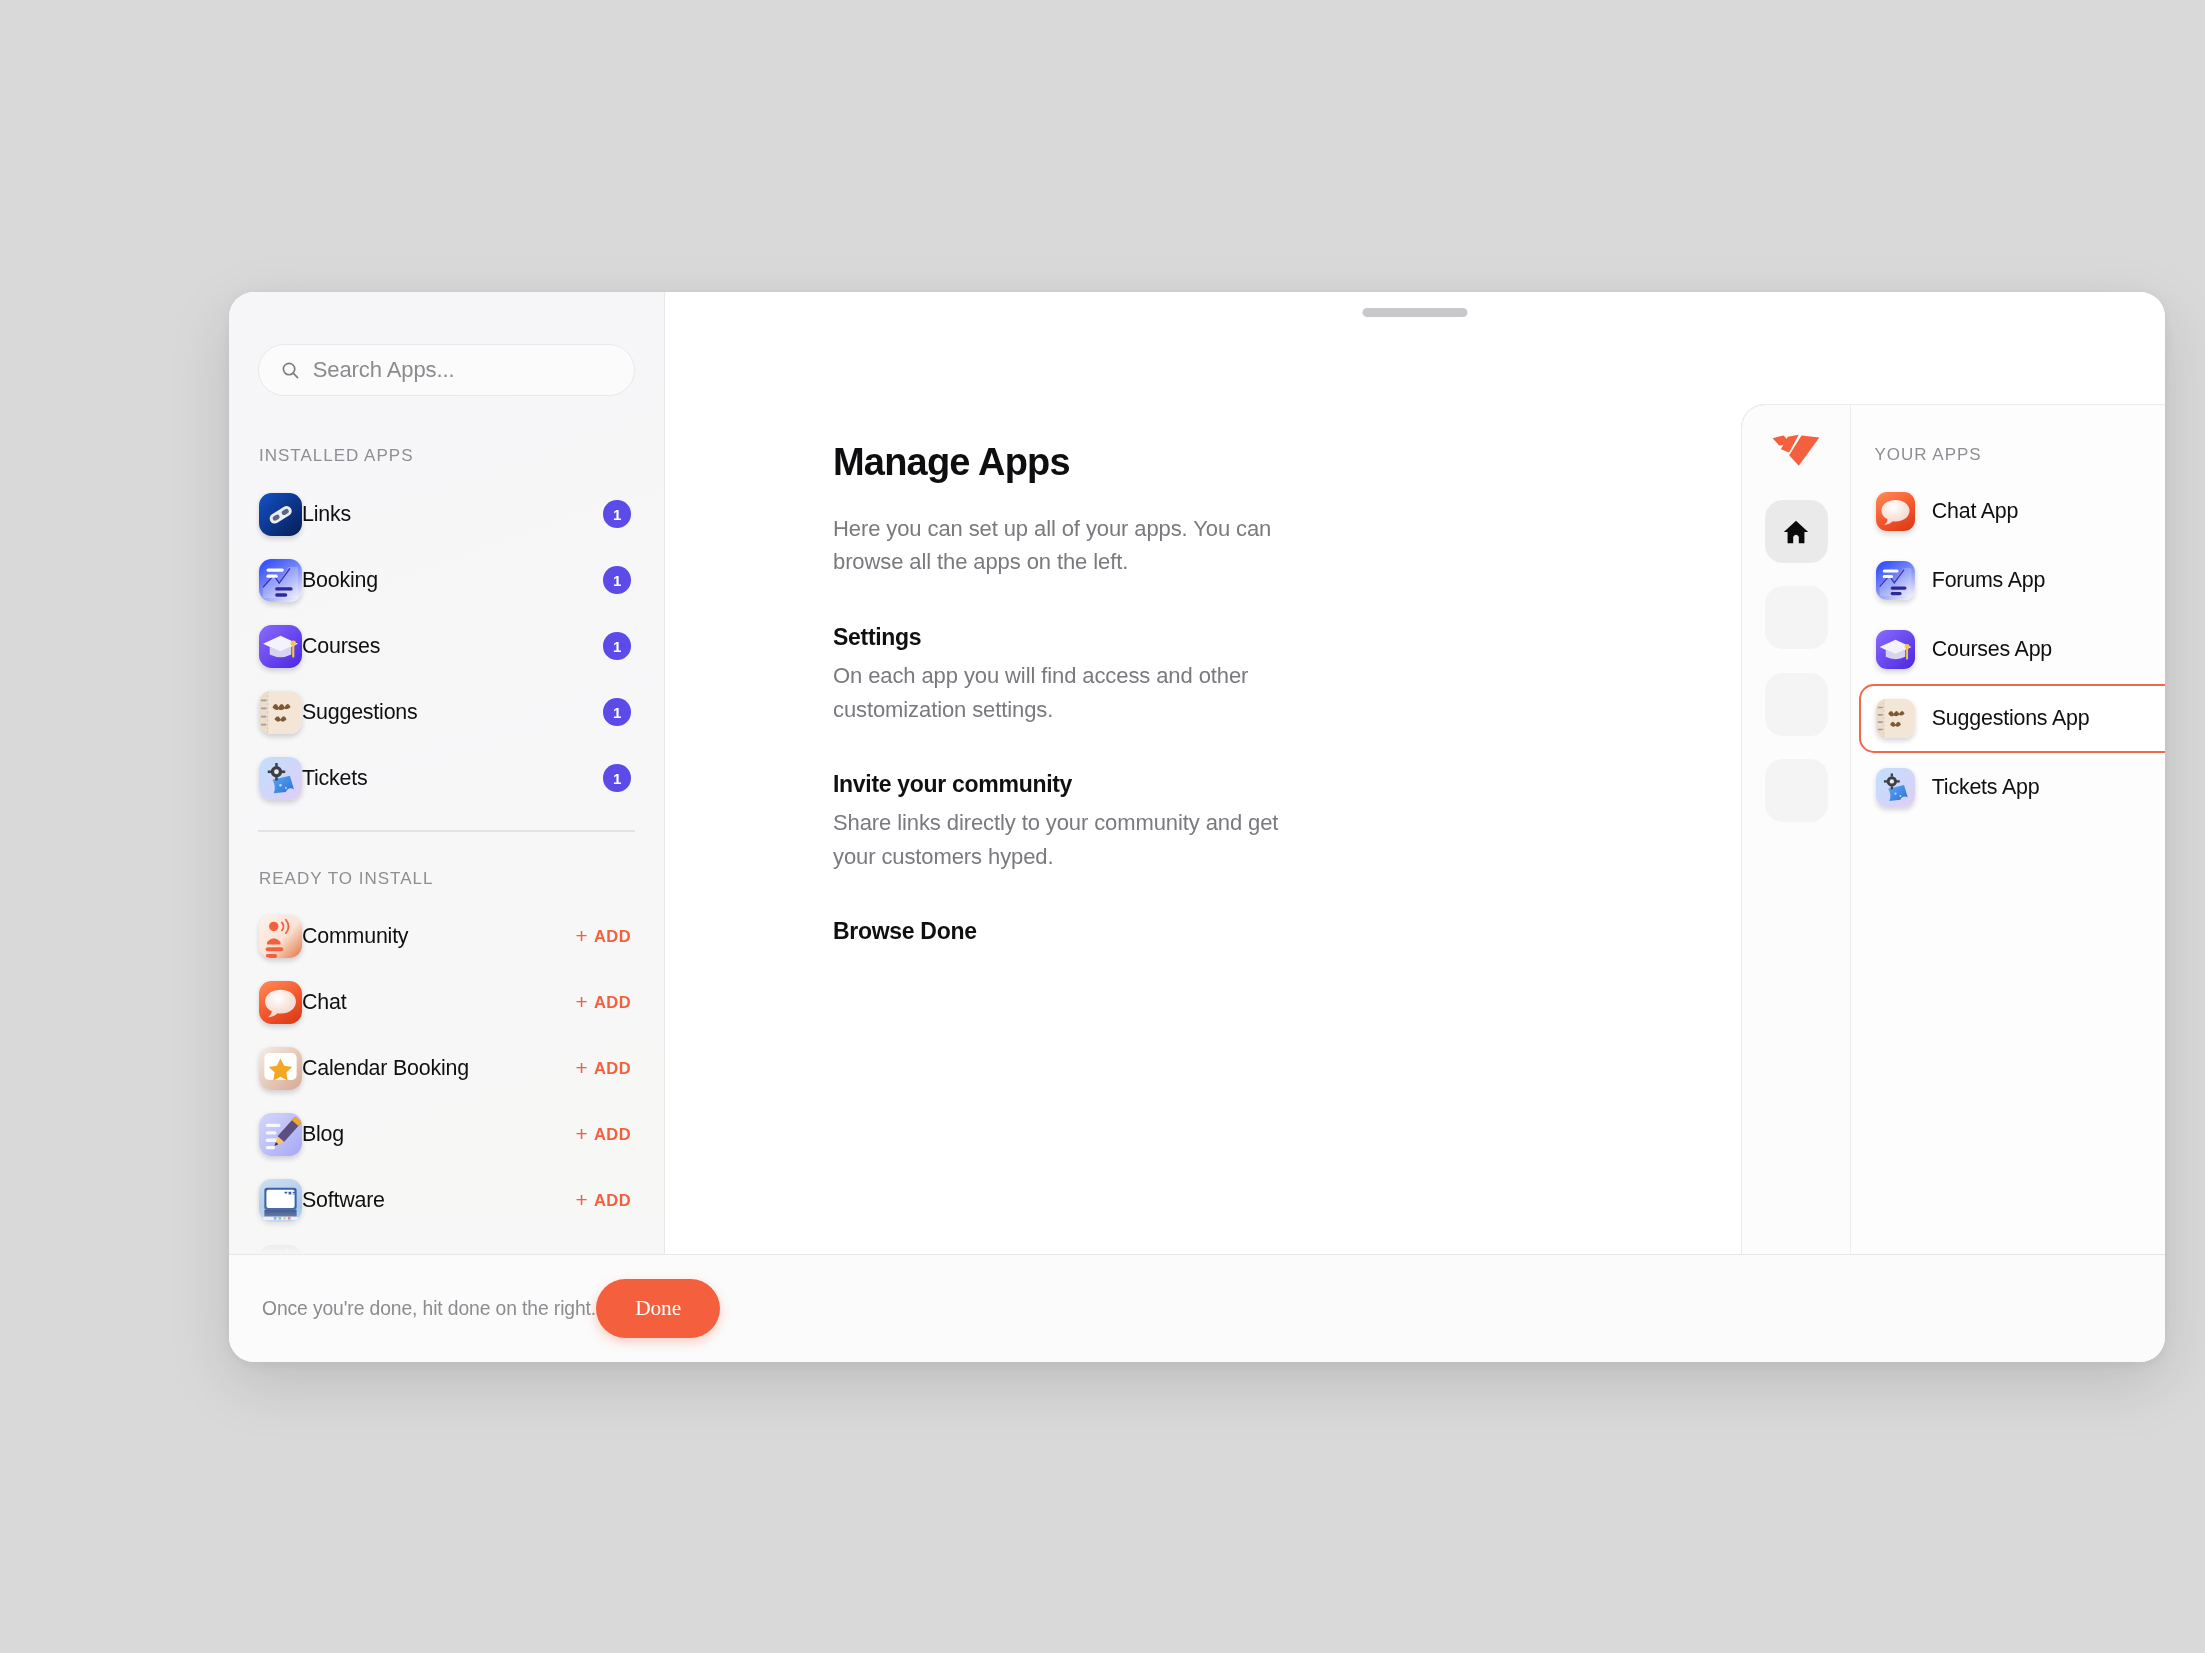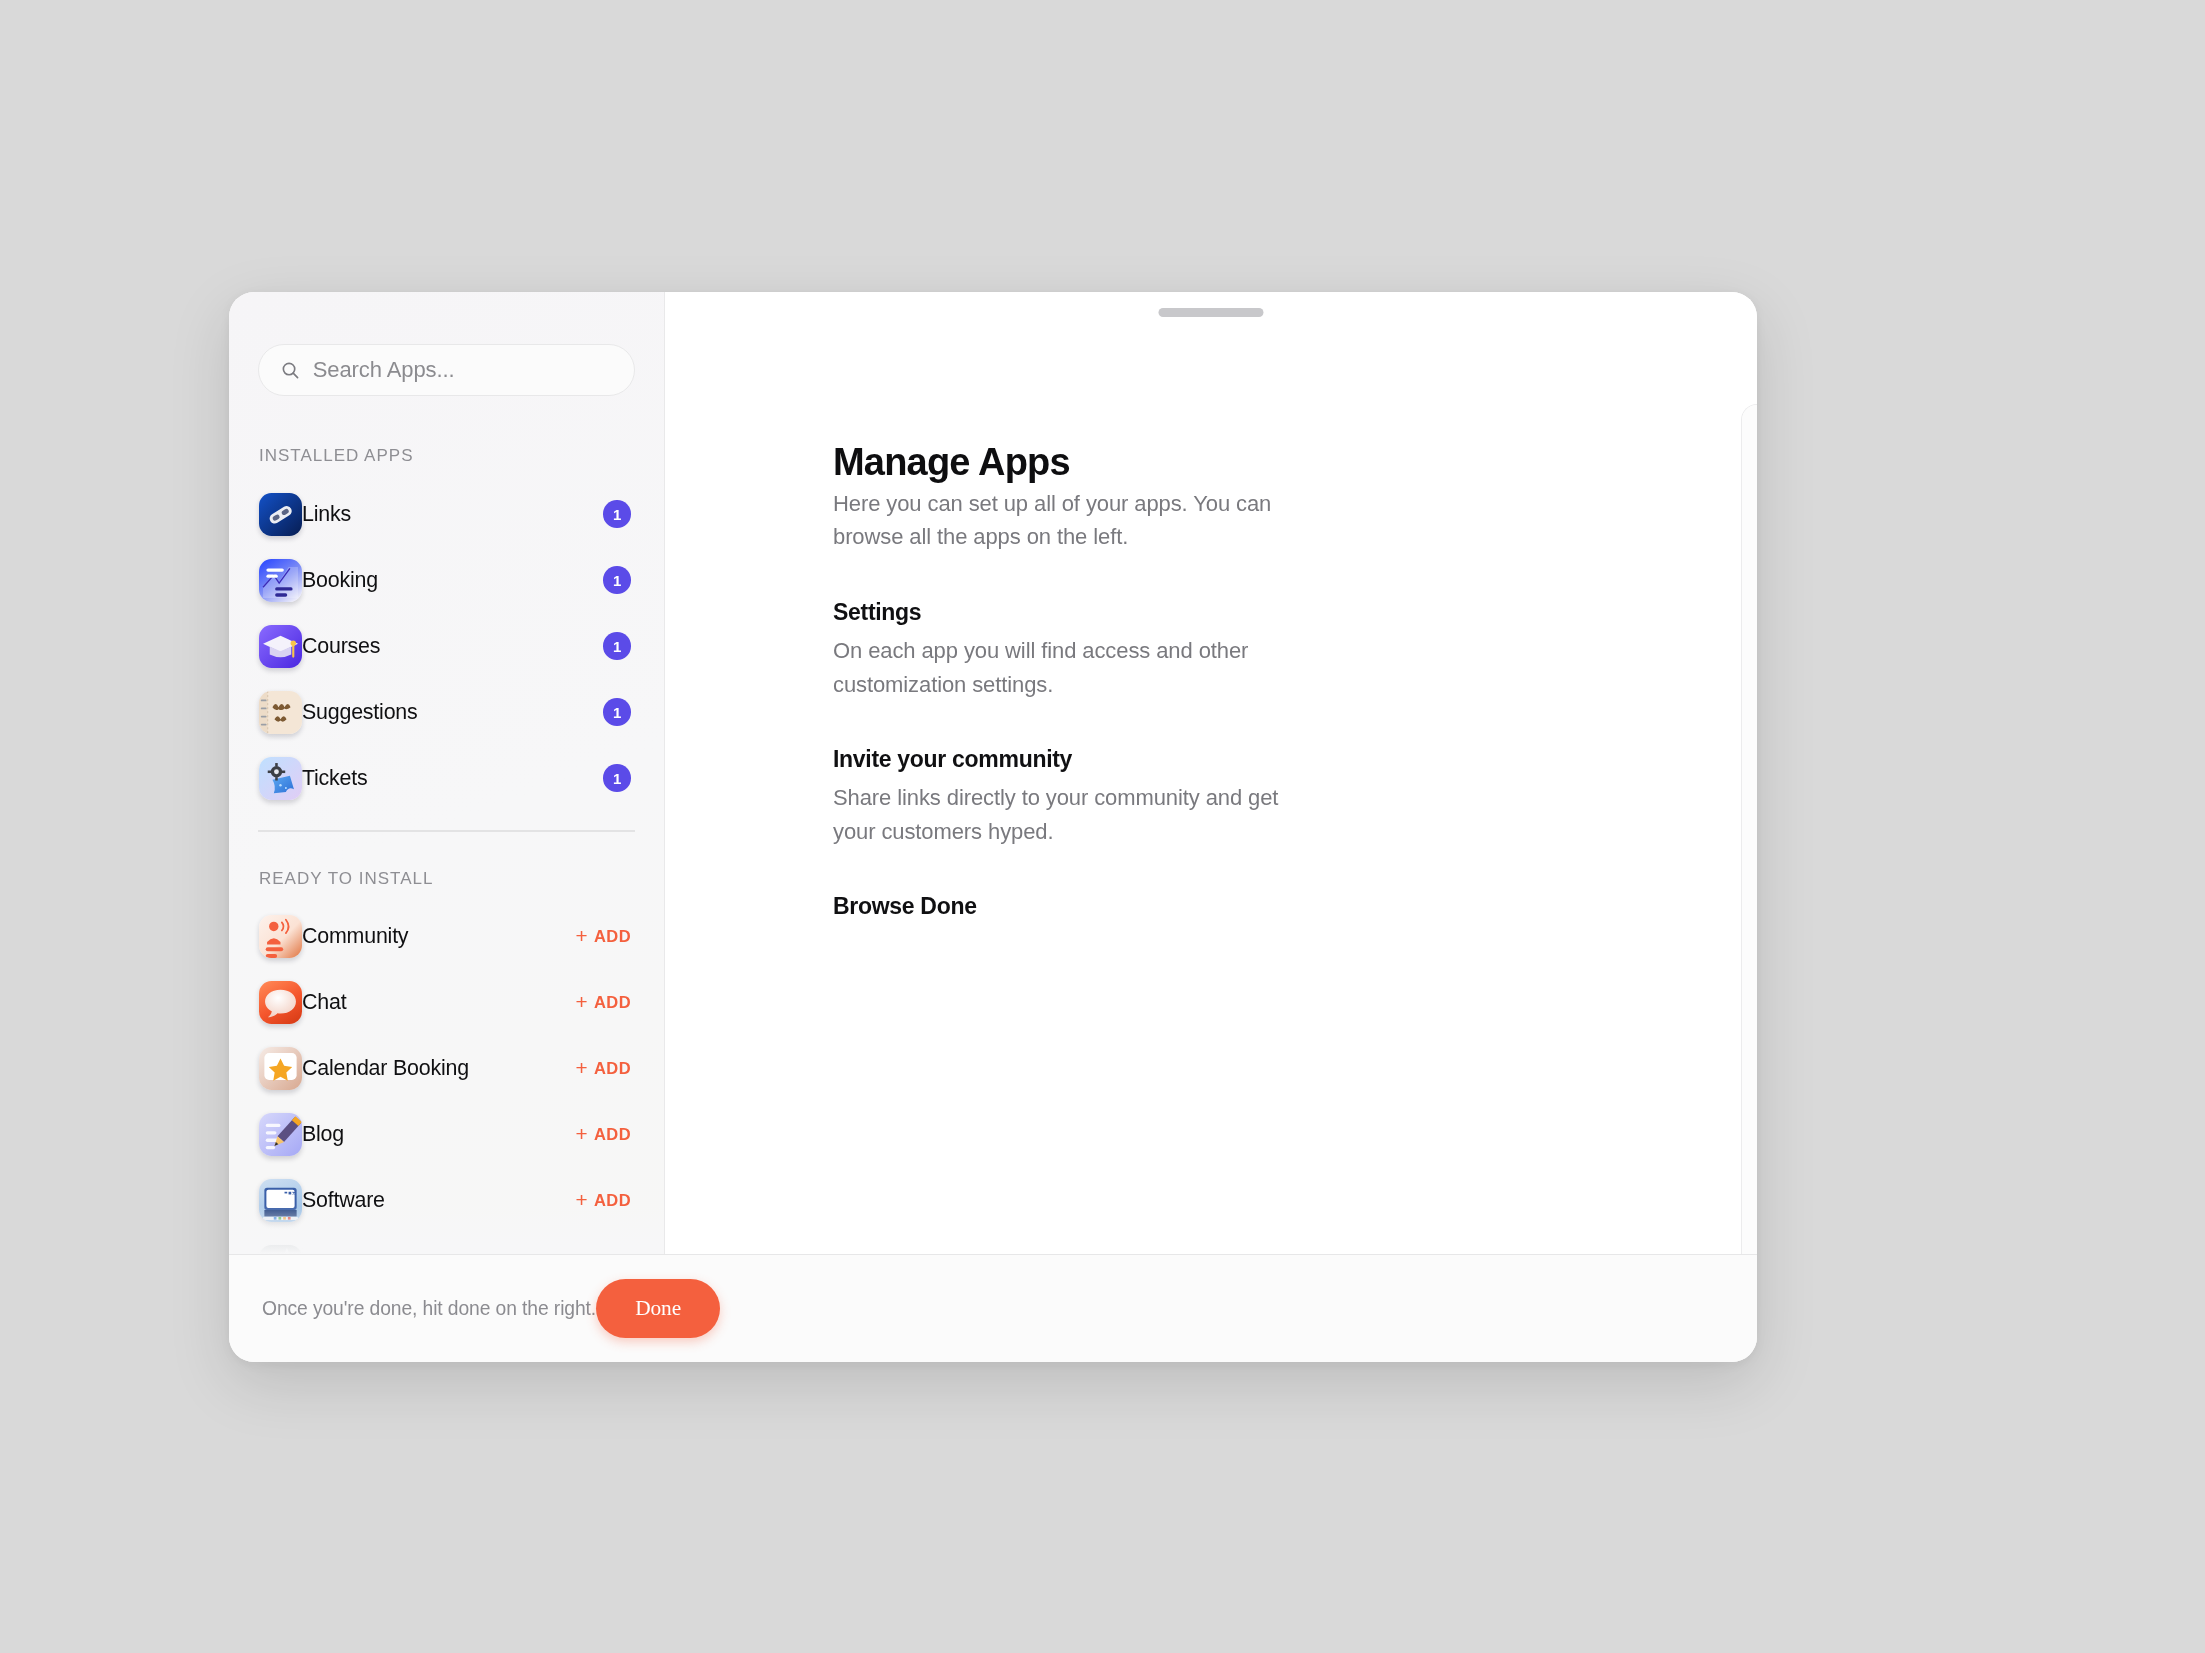--- a/index.html
+++ b/index.html
@@ -8,21 +8,21 @@
     background: #d9d9d9;
     font-family: "Liberation Sans", sans-serif;
     -webkit-font-smoothing: antialiased;
     overflow: hidden;
   }
 
   
   #window {
     position: absolute;
     left: 229px; top: 292px;
-    width: 1528px; height: 1070px;
+    width: 1936px; height: 1070px;
     background: #ffffff;
     border-radius: 25px;
     box-shadow: 0 20.7px 62px rgba(0,0,0,0.13), 0 2.8px 11px rgba(0,0,0,0.05);
     overflow: hidden;
     display: flex;
     flex-direction: column;
   }
 
   #window-body { flex: 1; display: flex; min-height: 0; position: relative; }
 
@@ -110,21 +110,21 @@
   #drag-handle {
     position: absolute; left: 50%; transform: translateX(-50%);
     top: 16px; width: 105px; height: 9px;
     border-radius: 688px; background: #c8c8cb;
   }
   #main-copy {
     position: absolute; left: 168px; top: 149px; width: 482px;
   }
   #main-copy h1 {
     font-size: 38px; font-weight: bold; color: #0e0e10;
-    letter-spacing: -0.8px; margin-bottom: 3px;
+    letter-spacing: -0.8px; margin-bottom: 28px;
   }
   .body-p {
     font-size: 22px; line-height: 1.52; color: #79797e;
     letter-spacing: -0.1px;
   }
   .sub-h {
     font-size: 23px; font-weight: bold; color: #101012;
     letter-spacing: -0.3px; margin-top: 45px; margin-bottom: 8.3px;
   }
 

